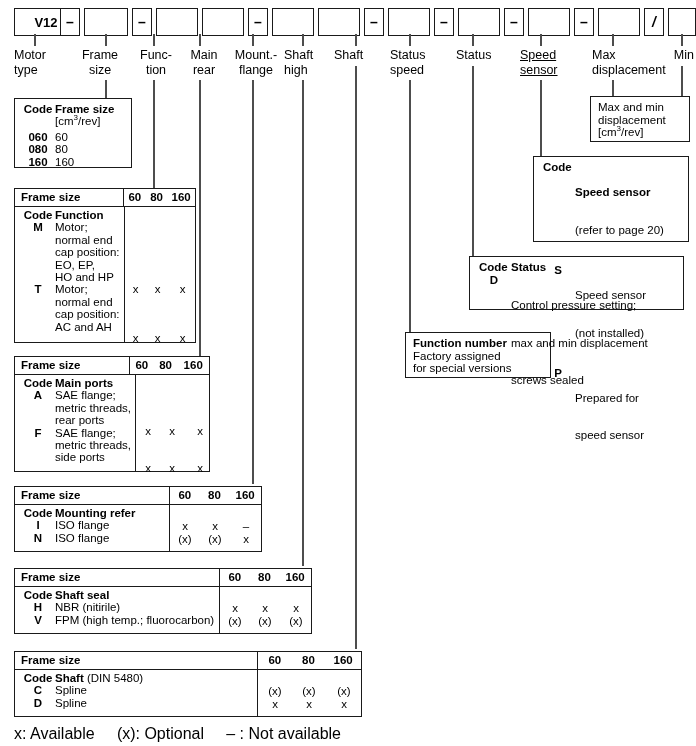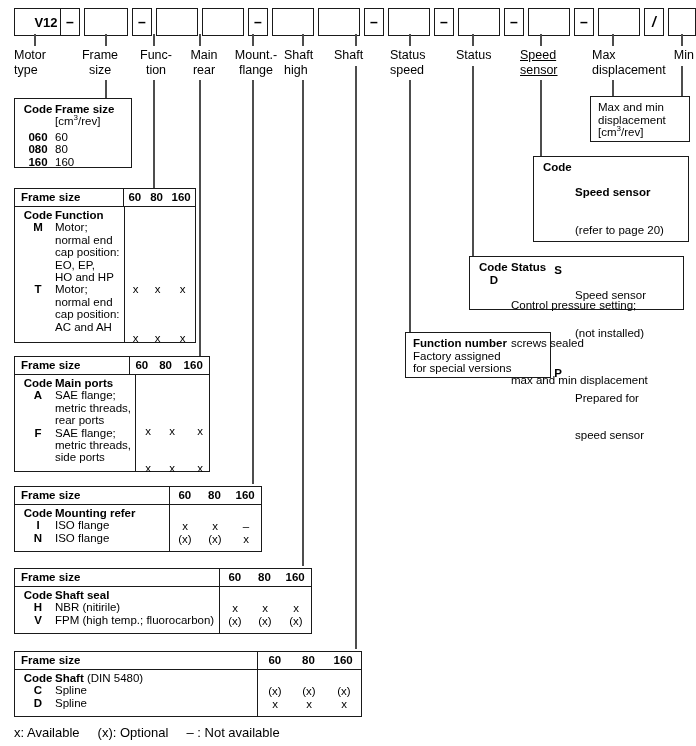--- a/index.html
+++ b/index.html
@@ -138,21 +138,21 @@
   .notebox .ncode{
     font-weight:bold;
     flex:0 0 34px;
     text-align:center;
     box-sizing:border-box;
   }
   .notebox .ntxt{ flex:1 1 auto; white-space:pre; }
 
   .footer{
     position:absolute;
-    font-size:13px;
+    font-size:16px;
     white-space:pre;
   }
   sup{ font-size:8px; vertical-align:super; line-height:0; }
 </style>
 </head>
 <body>
 
 <div id="page">
 
   <div id="code-row">
@@ -438,22 +438,22 @@
 
   <div class="notebox" style="left:469px; top:256px; width:215px; height:54px;">
     <div class="nrow">
       <div class="ncode" style="text-align:left;padding-left:2px;">Code</div>
       <div class="ntxt bold">Status</div>
     </div>
     <div class="nrow">
       <div class="ncode">D</div>
       <div class="ntxt">
         <div>Control pressure setting;</div>
+        <div>max and min displacement</div>
         <div>screws sealed</div>
-        <div>max and min displacement</div>
       </div>
     </div>
   </div>
 
   <div class="notebox" style="left:533px; top:156px; width:156px; height:86px;">
     <div class="nrow">
       <div class="ncode" style="text-align:left;padding-left:2px;">Code</div>
       <div class="ntxt">
         <div class="bold">Speed sensor</div>
         <div>(refer to page 20)</div>

